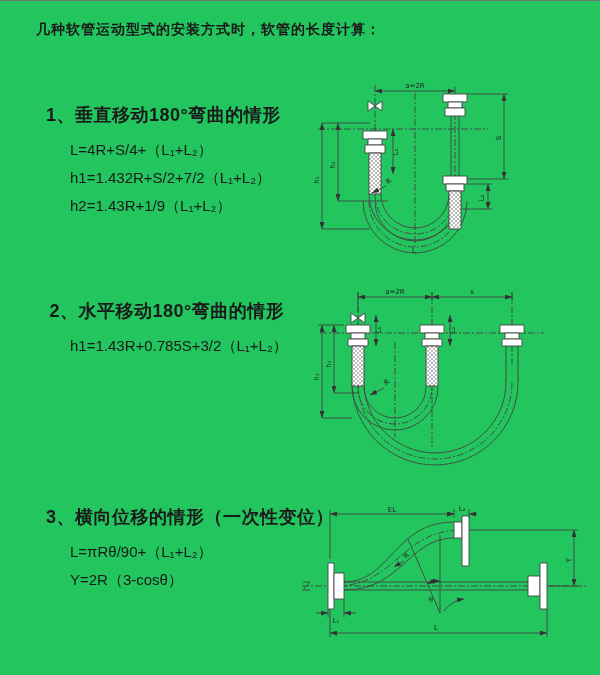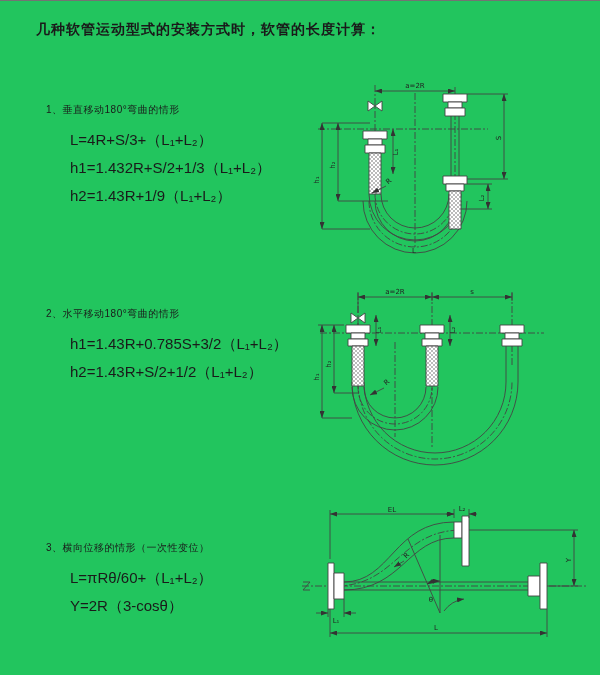--- a/index.html
+++ b/index.html
@@ -6,22 +6,22 @@
   .page{
     position:relative;width:600px;height:675px;background:#22c55e;
     font-family:"Liberation Sans","DejaVu Sans",sans-serif;color:#1a1a1a;
     overflow:hidden;border-top:1px solid #737373;
   }
   .title{
     position:absolute;left:36px;top:20px;font-size:14px;font-weight:bold;
     letter-spacing:1px;
   }
   .sec{position:absolute;left:46px;}
-  .sec-1{top:102px;} .sec-2{top:306px;} .sec-3{top:540px;}
-  .heading{font-size:10px;font-weight:normal;letter-spacing:0.5px;}
+  .sec-1{top:102px;} .sec-2{top:298px;} .sec-3{top:504px;}
+  .heading{font-size:18px;font-weight:bold;letter-spacing:0.5px;text-align:center;}
   .formulas{margin:9px 0 0 24px;}
   .formula{font-size:15px;height:28px;line-height:28px;white-space:nowrap;}
   svg.diag{position:absolute;}
   #d1{left:310px;top:78px;}
   #d2{left:312px;top:286px;}
   #d3{left:296px;top:504px;}
   svg.diag path,svg.diag rect,svg.diag line,svg.diag polygon{vector-effect:non-scaling-stroke;}
   svg.diag text{
     font-family:"DejaVu Sans","Liberation Sans",sans-serif;fill:#222;
     font-size:7px;
@@ -31,38 +31,37 @@
 </head>
 <body>
 
 <div class="page">
 
   <div class="title">几种软管运动型式的安装方式时，软管的长度计算：</div>
 
   <div class="sec sec-1">
     <div class="heading">1、垂直移动180°弯曲的情形</div>
     <div class="formulas">
-      <div class="formula">L=4R+S/3+（L₁+L₂）</div>
-      <div class="formula">h1=1.432R+S/2+1/3（L₁+L₂）</div>
+      <div class="formula">L=4R+S/4+（L₁+L₂）</div>
+      <div class="formula">h1=1.432R+S/2+7/2（L₁+L₂）</div>
       <div class="formula">h2=1.43R+1/9（L₁+L₂）</div>
     </div>
   </div>
 
   <div class="sec sec-2">
     <div class="heading">2、水平移动180°弯曲的情形</div>
     <div class="formulas">
       <div class="formula">h1=1.43R+0.785S+3/2（L₁+L₂）</div>
-      <div class="formula">h2=1.43R+S/2+1/2（L₁+L₂）</div>
     </div>
   </div>
 
   <div class="sec sec-3">
     <div class="heading">3、横向位移的情形（一次性变位）</div>
     <div class="formulas">
-      <div class="formula">L=πRθ/60+（L₁+L₂）</div>
+      <div class="formula">L=πRθ/90+（L₁+L₂）</div>
       <div class="formula">Y=2R（3-cosθ）</div>
     </div>
   </div>
 
   <svg id="d1" class="diag" width="235" height="178" viewBox="0 0 235 178">
     <defs>
       <pattern id="hp1" width="4" height="4" patternUnits="userSpaceOnUse">
         <rect width="4" height="4" fill="#fff"></rect>
         <path d="M0,4 L4,0 M0,0 L4,4" stroke="#777" stroke-width="0.5"></path>
       </pattern>

